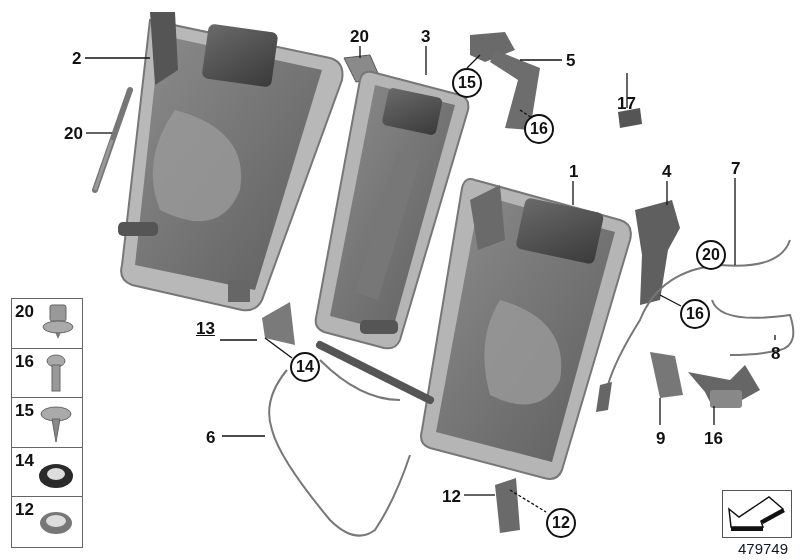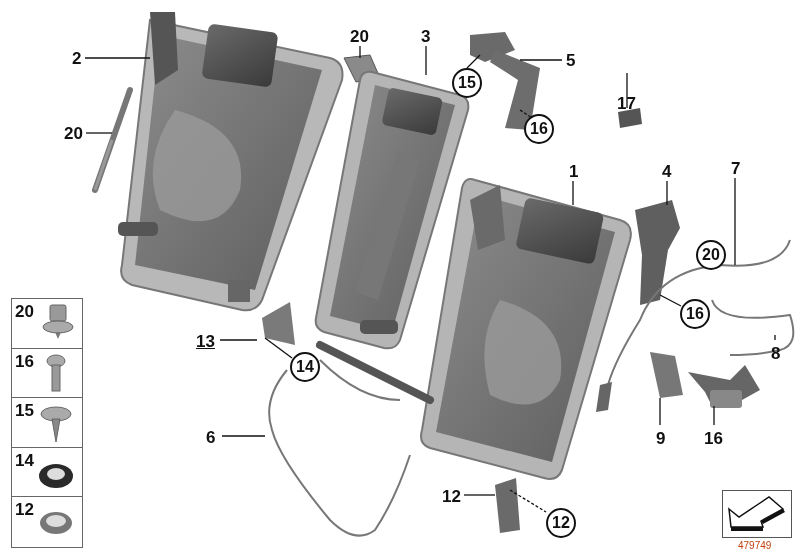--- a/index.html
+++ b/index.html
@@ -13,21 +13,21 @@
           display:flex; align-items:center; justify-content:center; color:#111;
           box-sizing:border-box; }
   #legend { position:absolute; left:11px; top:298px; width:70px;
             border:1px solid #666; background:#fff; }
   .leg-cell { position:relative; height:49.6px; border-bottom:1px solid #666; box-sizing:border-box; }
   .leg-cell:last-child { border-bottom:none; }
   .leg-num { position:absolute; left:3px; top:3px; font-weight:bold; font-size:17px; color:#111; }
   .leg-icon { position:absolute; right:6px; top:4px; width:40px; height:42px; }
   #stamp { position:absolute; left:722px; top:490px; width:68px; height:46px;
            border:1px solid #555; background:#fff; }
-  #ref-id { position:absolute; left:738px; top:540px; font-size:10px; color:#c2410c; }
+  #ref-id { position:absolute; left:738px; top:540px; font-size:15px; color:#0f172a; }
 </style>
 </head>
 <body>
 
 <div id="diagram">
   <svg width="800" height="560" viewBox="0 0 800 560">
     <defs>
       <linearGradient id="frameG" x1="0" y1="0" x2="1" y2="1">
         <stop offset="0" stop-color="#8c8c8c"></stop>
           <stop offset="1" stop-color="#5e5e5e"></stop>
@@ -138,21 +138,21 @@
   <div class="callout" style="left:566px;top:52px;">5</div>
   <div class="circ" style="left:452px;top:68px;">15</div>
   <div class="circ" style="left:524px;top:114px;">16</div>
   <div class="callout" style="left:617px;top:55px;margin-top:40px;">17</div>
   <div class="callout" style="left:569px;top:163px;">1</div>
   <div class="callout" style="left:662px;top:163px;">4</div>
   <div class="callout" style="left:731px;top:160px;">7</div>
   <div class="circ" style="left:696px;top:240px;">20</div>
   <div class="circ" style="left:680px;top:299px;">16</div>
   <div class="callout" style="left:771px;top:345px;">8</div>
-  <div class="callout" style="left:196px;top:333px;text-decoration:underline;">13</div>
+  <div class="callout" style="left:196px;top:320px;text-decoration:underline;">13</div>
   <div class="circ" style="left:290px;top:352px;">14</div>
   <div class="callout" style="left:206px;top:429px;">6</div>
   <div class="callout" style="left:656px;top:430px;">9</div>
   <div class="callout" style="left:704px;top:430px;">16</div>
   <div class="callout" style="left:442px;top:488px;">12</div>
   <div class="circ" style="left:546px;top:508px;">12</div>
 
   
   <div id="legend">
     <div class="leg-cell">

